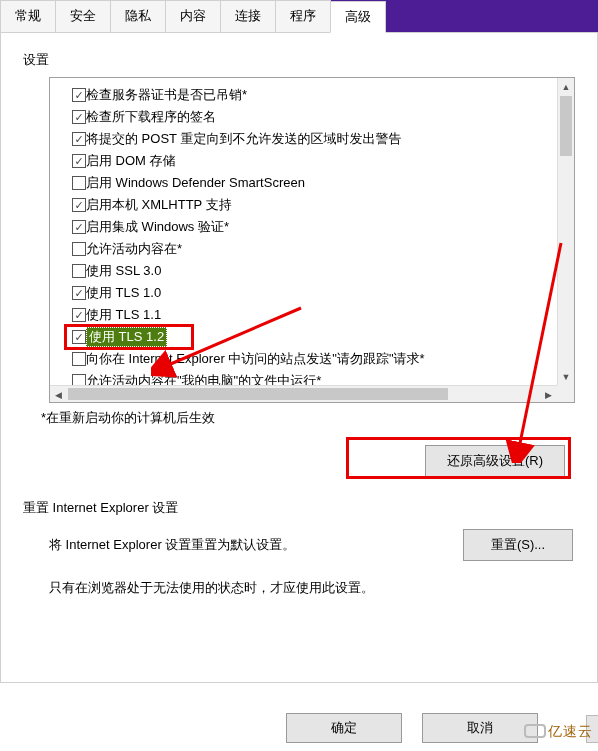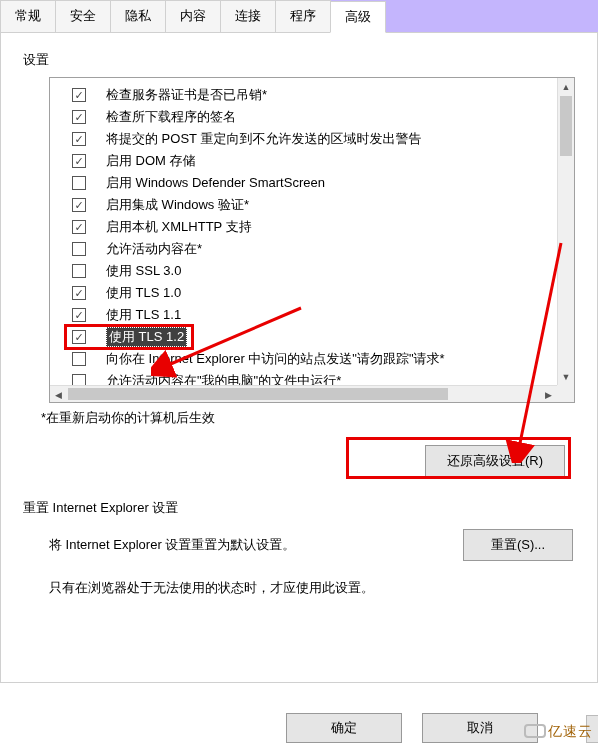--- a/index.html
+++ b/index.html
@@ -8,21 +8,21 @@
       font-size: 13px;
       background: #fff;
       width: 598px;
       height: 751px;
       overflow: hidden;
       position: relative;
     }
     .tabs {
       display: flex;
       border-bottom: 1px solid #d0d0d0;
-      background: #c4b5fd;
+      background: #4c1d95;
     }
     .tab {
       padding: 6px 14px;
       border: 1px solid #d0d0d0;
       border-bottom: none;
       background: #f5f5f5;
       cursor: pointer;
       margin-right: -1px;
       font-size: 13px;
     }
@@ -55,28 +55,28 @@
       overflow: hidden;
       background: #fff;
     }
     .list-content {
       padding: 6px 0 6px 20px;
     }
     .check-row {
       display: flex;
       align-items: center;
       height: 22px;
-      gap: 20px;
+      gap: 0;
       padding: 0 2px;
     }
     .check-row.highlight {
       position: relative;
     }
     .check-row.highlight .lbl {
-      background: #404040;
+      background: #4d7c0f;
       color: #fff;
       border: 1px dotted #fff;
       padding: 0 2px;
     }
     .chkbox {
       width: 14px;
       height: 14px;
       border: 1px solid #555;
       display: inline-flex;
       align-items: center;
@@ -253,25 +253,25 @@
       <div class="check-row">
           <span class="chkbox checked"></span>
           <span class="lbl">启用 DOM 存储</span>
         </div>
       <div class="check-row">
           <span class="chkbox"></span>
           <span class="lbl">启用 Windows Defender SmartScreen</span>
         </div>
       <div class="check-row">
           <span class="chkbox checked"></span>
+          <span class="lbl">启用本机 XMLHTTP 支持</span>
+        </div>
+      <div class="check-row">
+          <span class="chkbox checked"></span>
           <span class="lbl">启用集成 Windows 验证*</span>
-        </div>
-      <div class="check-row">
-          <span class="chkbox checked"></span>
-          <span class="lbl">启用本机 XMLHTTP 支持</span>
         </div>
       <div class="check-row">
           <span class="chkbox"></span>
           <span class="lbl">允许活动内容在*</span>
         </div>
       <div class="check-row">
           <span class="chkbox"></span>
           <span class="lbl">使用 SSL 3.0</span>
         </div>
       <div class="check-row">

